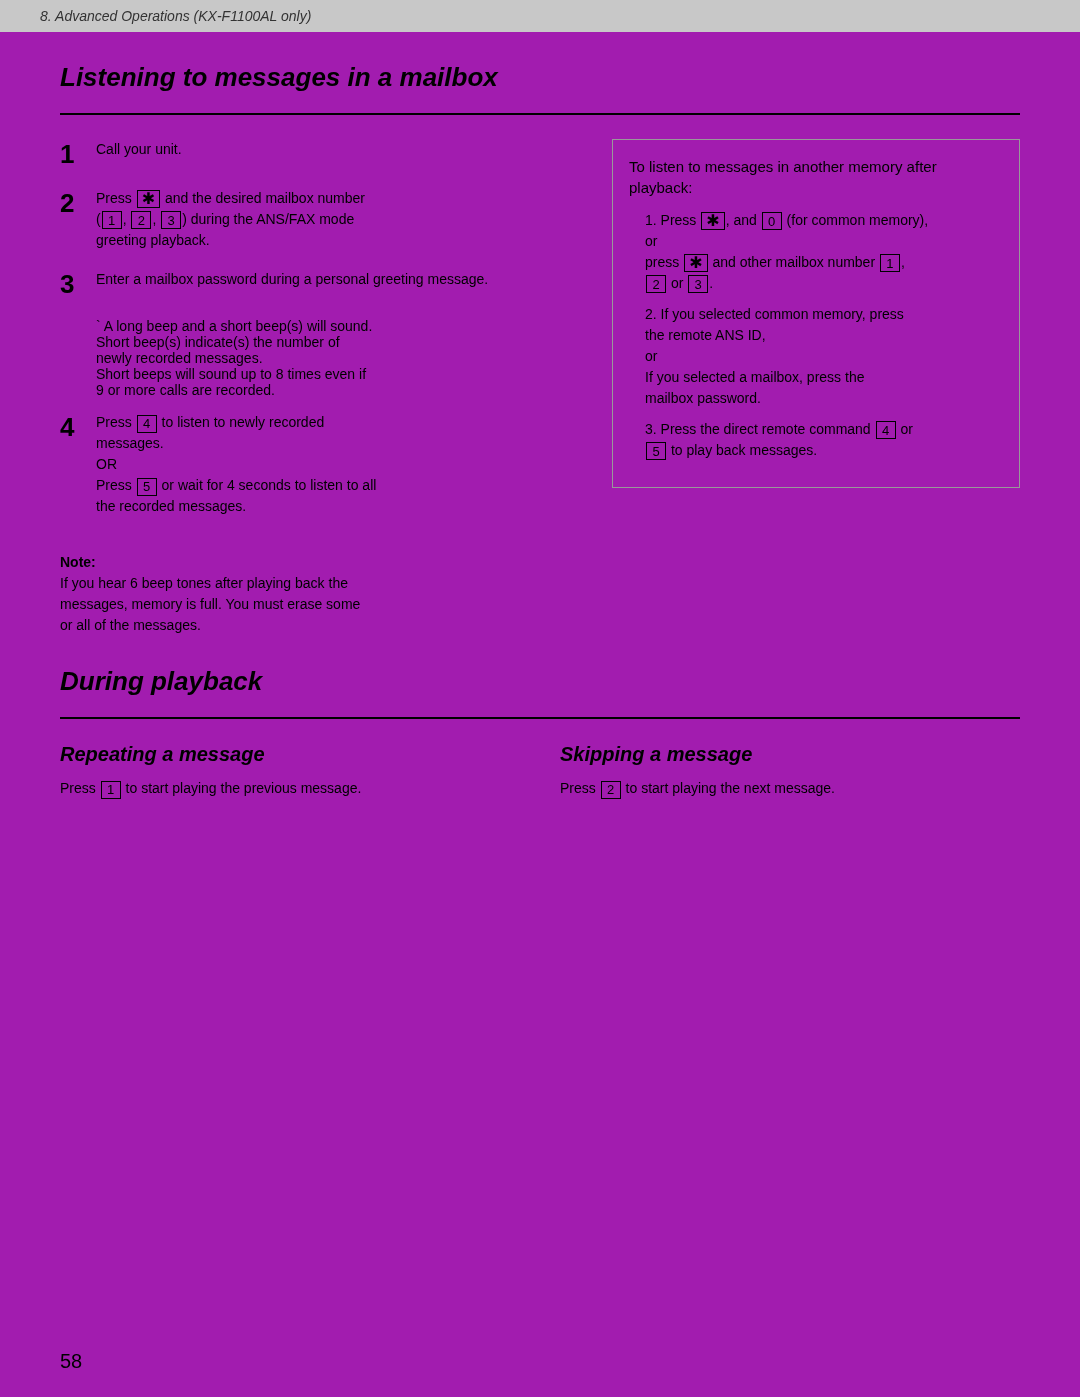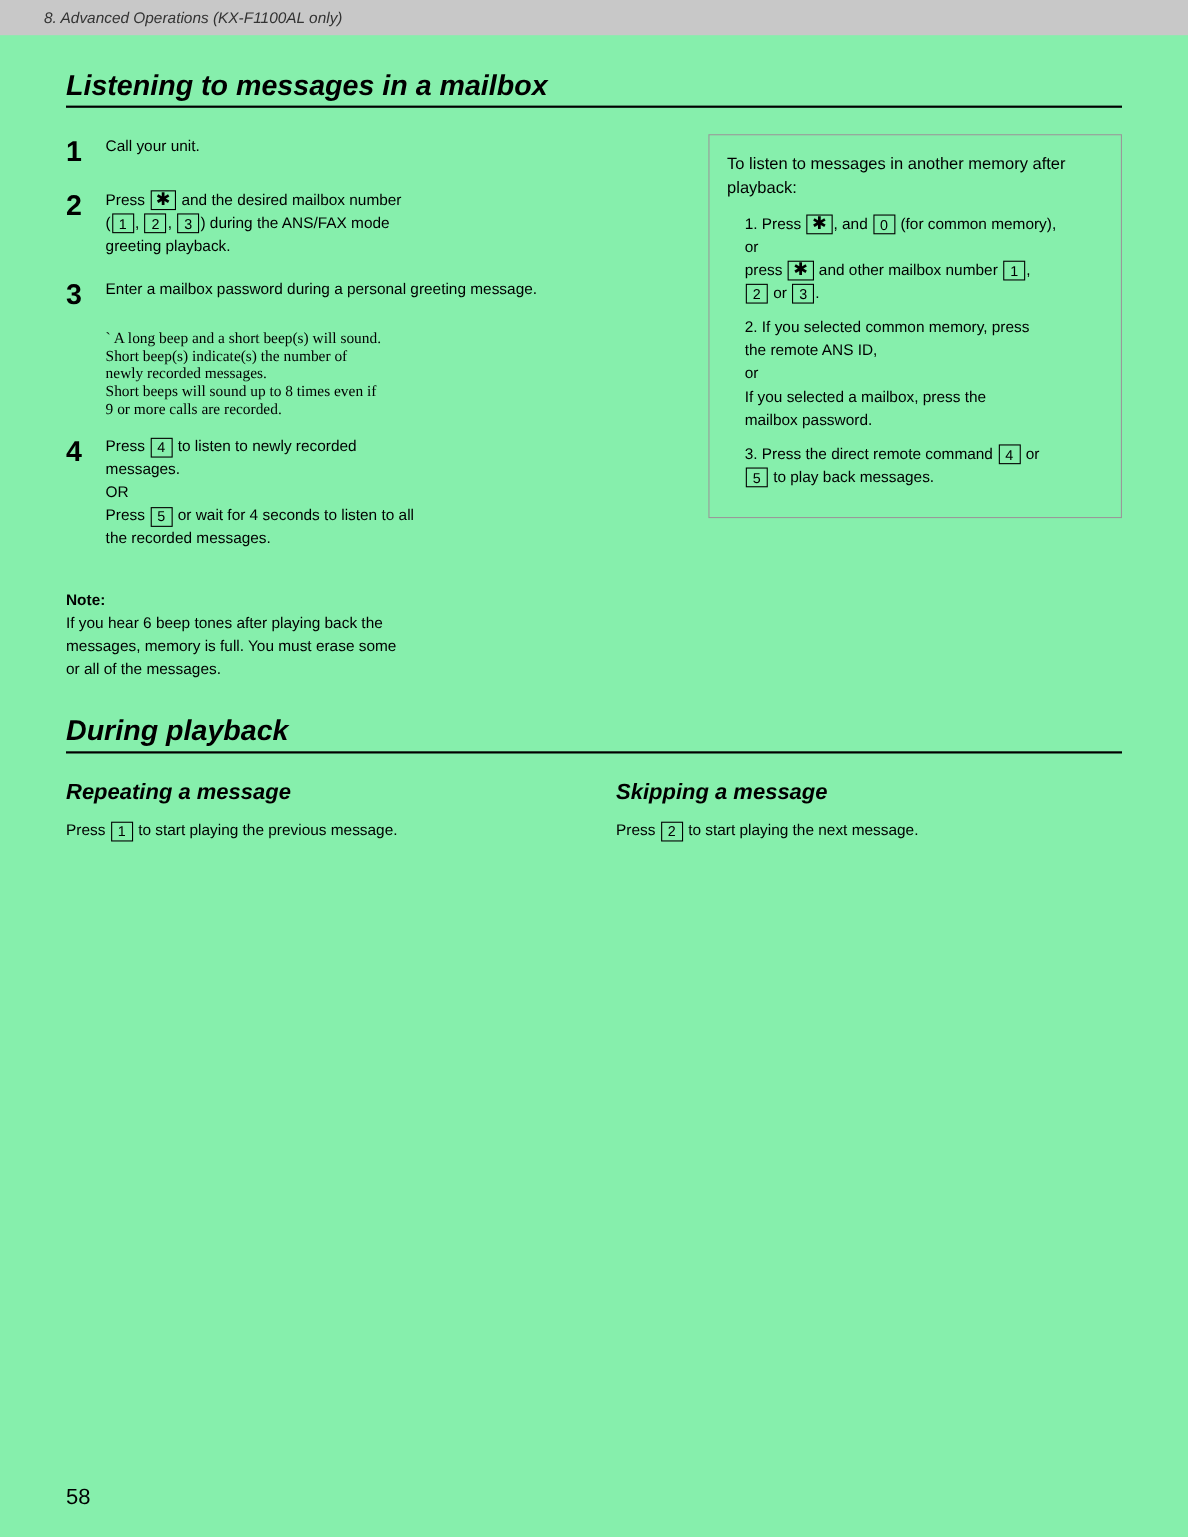--- a/index.html
+++ b/index.html
@@ -9,21 +9,21 @@
       display: flex;
       justify-content: center;
       align-items: flex-start;
       min-height: 100vh;
       font-family: Arial, sans-serif;
     }
 
     .page {
       width: 1080px;
       min-height: 1397px;
-      background: #86efac;
+      background: #a21caf;
       position: relative;
       padding: 0;
     }
 
     .header-bar {
       background: #c8c8c8;
       padding: 8px 40px;
       font-style: italic;
       font-size: 14px;
       color: #333;
@@ -33,42 +33,42 @@
       padding: 30px 60px 40px 60px;
     }
 
     
     .section-title {
       font-style: italic;
       font-size: 26px;
       font-weight: bold;
       color: #000;
       border-bottom: 2px solid #000;
-      padding-bottom: 3px;
+      padding-bottom: 20px;
       margin-bottom: 24px;
       display: flex;
       align-items: baseline;
     }
 
     .section-title span {
       white-space: nowrap;
     }
 
     
     .steps-container {
       display: flex;
       gap: 30px;
     }
 
     .steps-left {
       flex: 1;
     }
 
     .steps-right {
-      width: 376px;
+      width: 408px;
     }
 
     .step {
       display: flex;
       align-items: flex-start;
       margin-bottom: 18px;
     }
 
     .step-number {
       font-size: 26px;
@@ -108,21 +108,20 @@
     
     .note-box {
       margin-top: 8px;
       margin-left: 36px;
     }
 
     .backtick-line {
       font-size: 14px;
       color: #000;
       margin-bottom: 2px;
-      font-family: Liberation Serif, serif;
     }
 
     
     .right-box {
       border: 1px solid #999;
       padding: 16px;
       font-size: 14px;
       color: #000;
       line-height: 1.5;
     }

